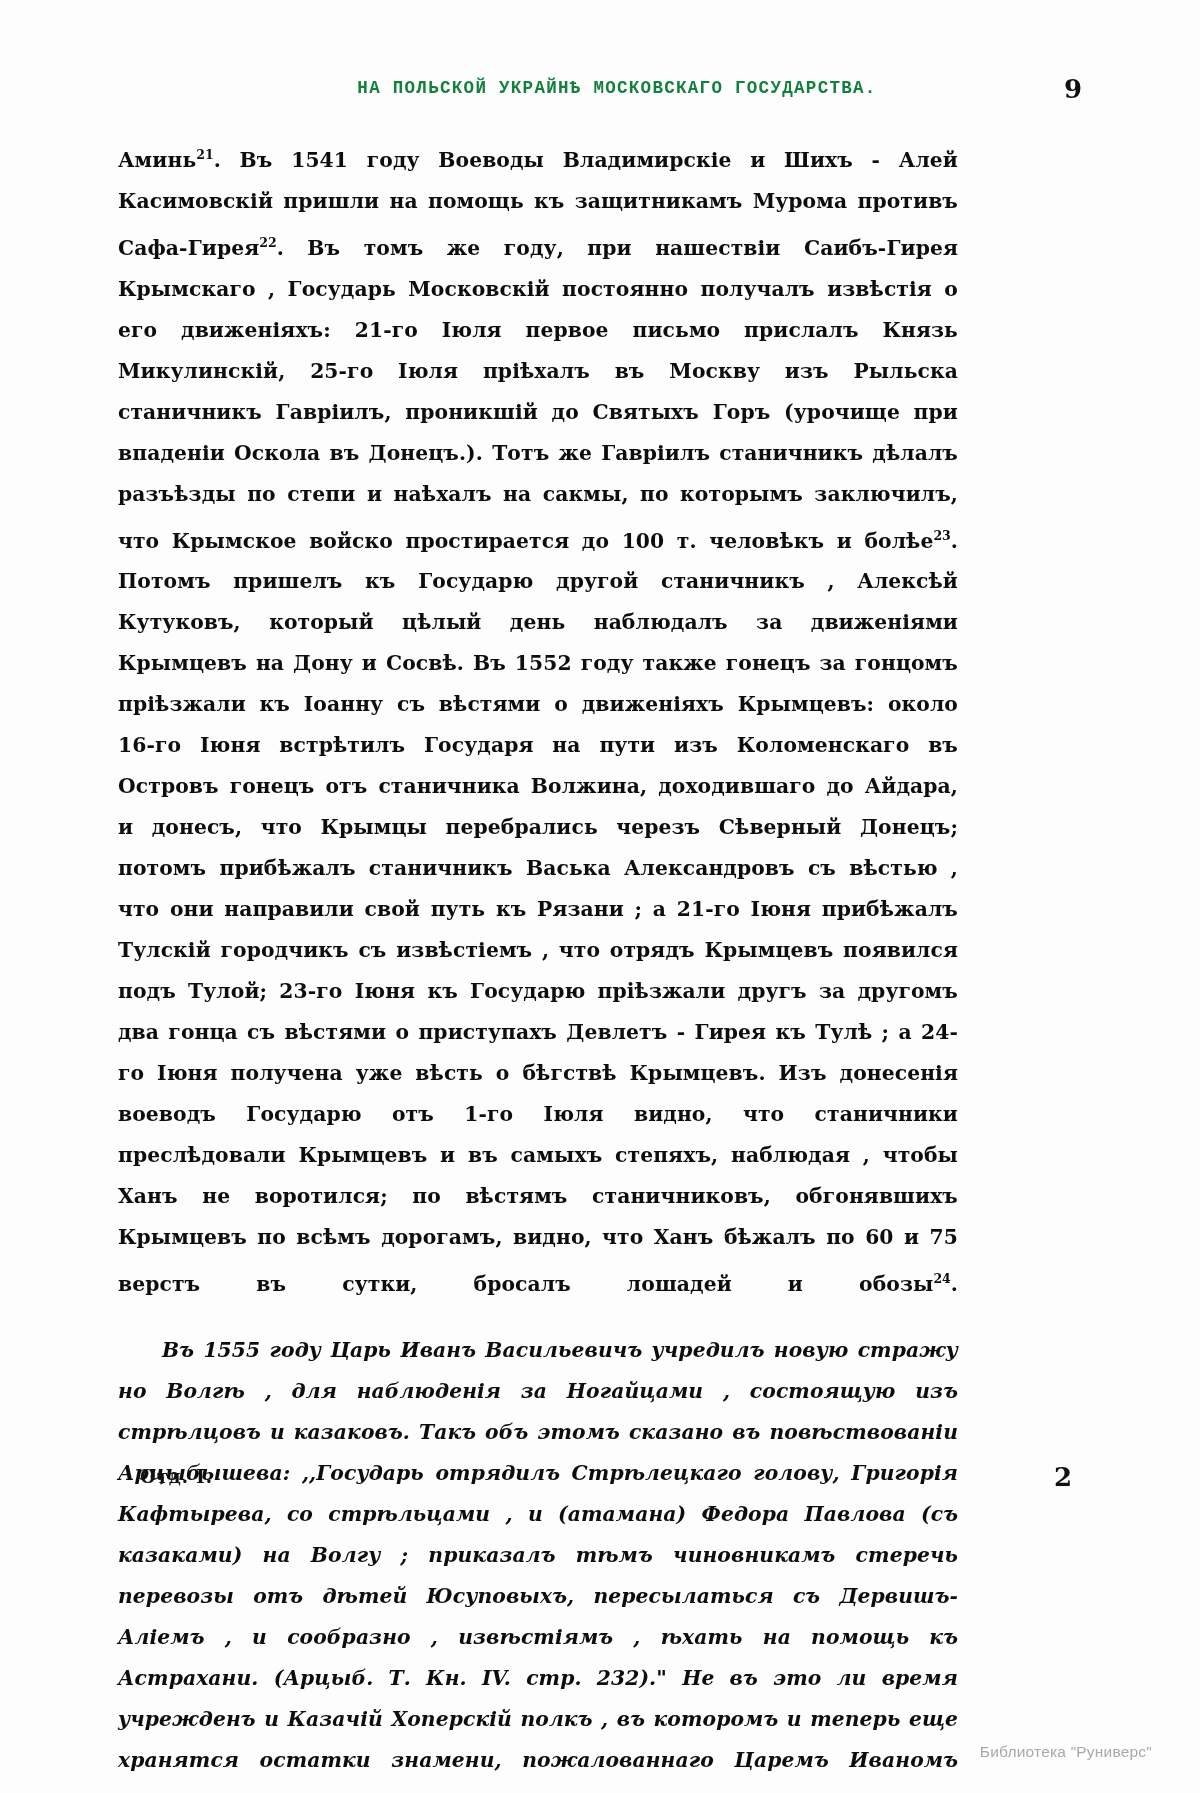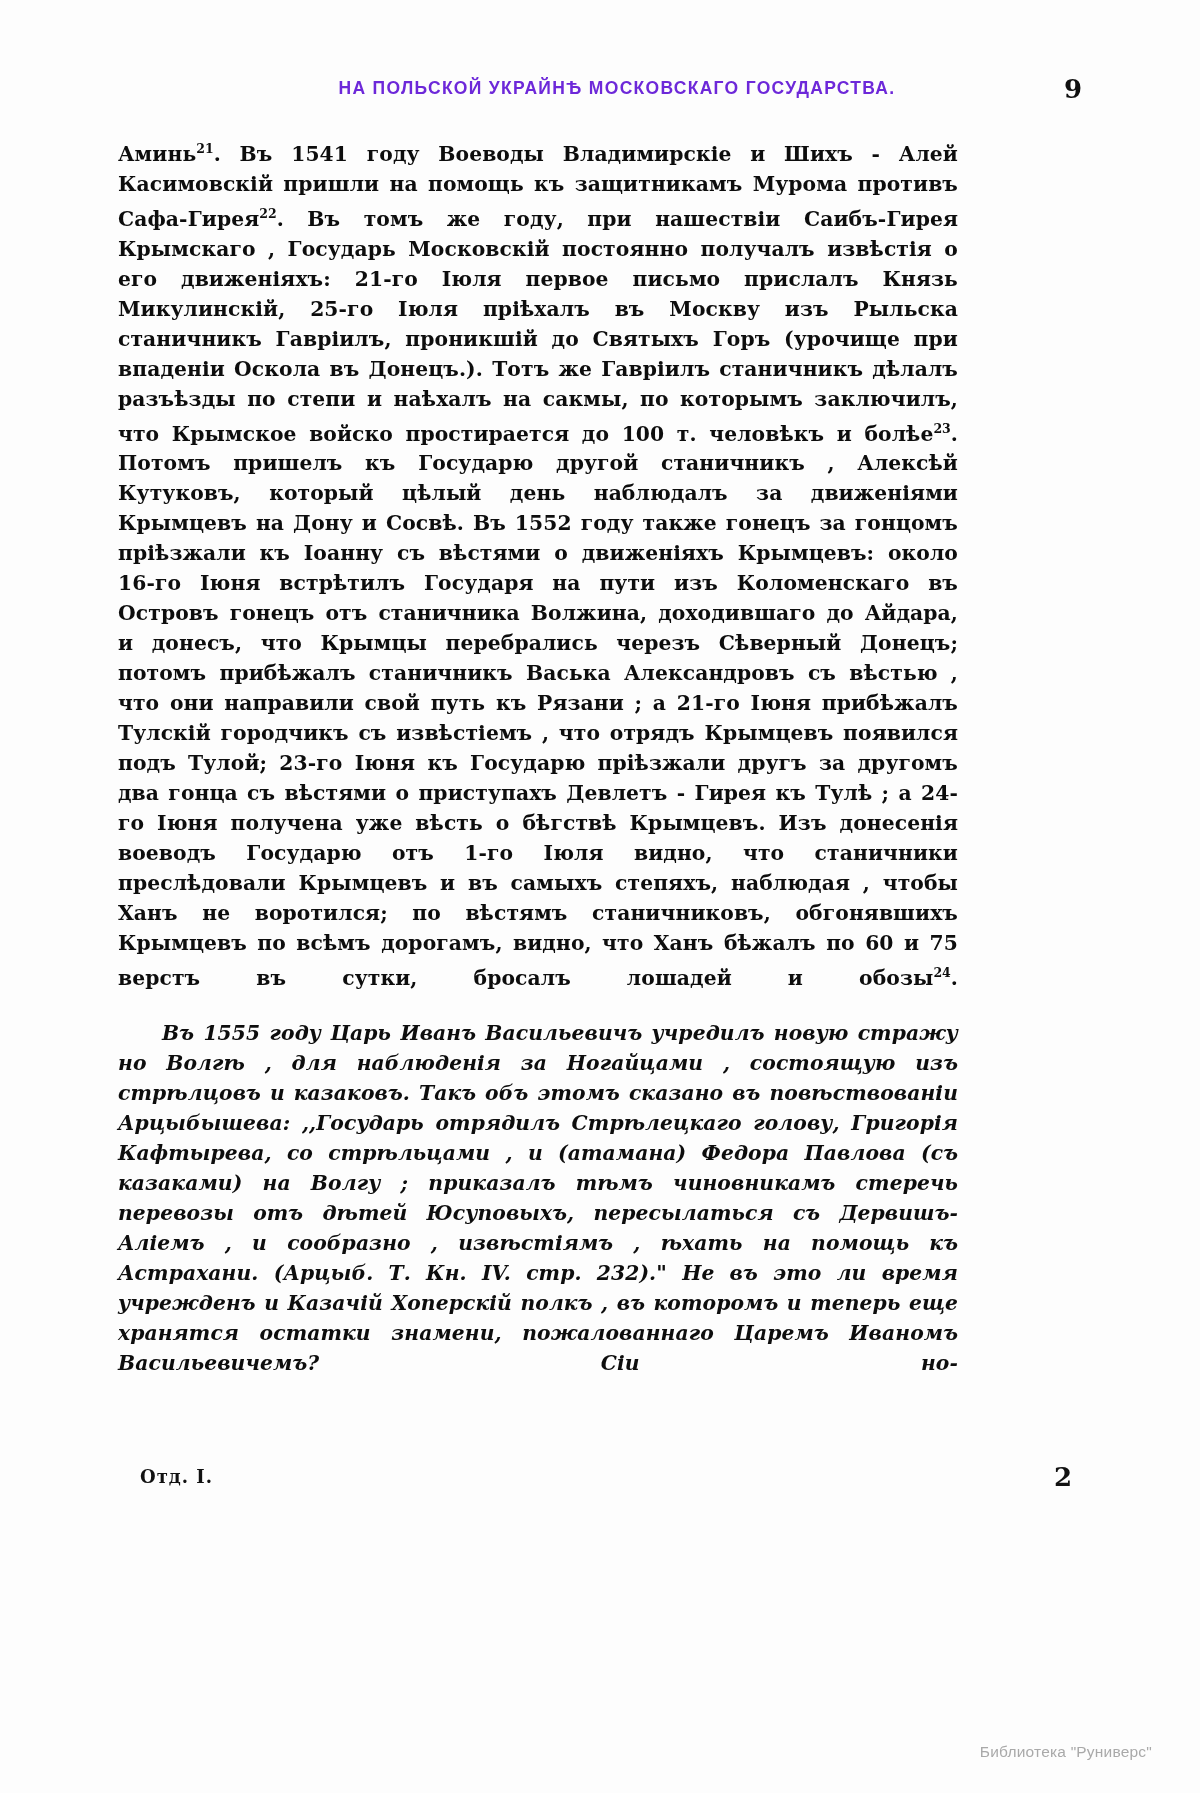--- a/index.html
+++ b/index.html
@@ -25,26 +25,26 @@
   .header {
     position: absolute;
     top: 78px;
     left: 0;
     width: 1200px;
     display: flex;
     align-items: baseline;
     justify-content: center;
   }
   .running-head {
-    font-family: Liberation Sans, sans-serif;
+    font-family: Liberation Mono, monospace;
     font-weight: 700;
     font-size: 17.5px;
     letter-spacing: 1.3px;
     text-transform: uppercase;
-    color: #6d28d9;
+    color: #15803d;
     white-space: nowrap;
     margin-left: 34px;
   }
   .folio {
     position: absolute;
     right: 118px;
     top: 74px;
     font-family: "DejaVu Serif", serif;
     font-weight: 700;
     font-size: 26px;
@@ -54,21 +54,21 @@
     position: absolute;
     top: 134px;
     left: 118px;
     width: 840px;
   }
   p.para {
     margin: 0;
     font-family: "DejaVu Serif", serif;
     font-weight: 700;
     font-size: 20.3px;
-    line-height: 30px;
+    line-height: 41px;
     text-align: justify;
     text-align-last: justify;
     color: #0d0d0d;
     letter-spacing: 0.1px;
     word-spacing: 1.2px;
   }
   p.para + p.para {
     margin-top: 25px;
     font-style: italic;
   }

